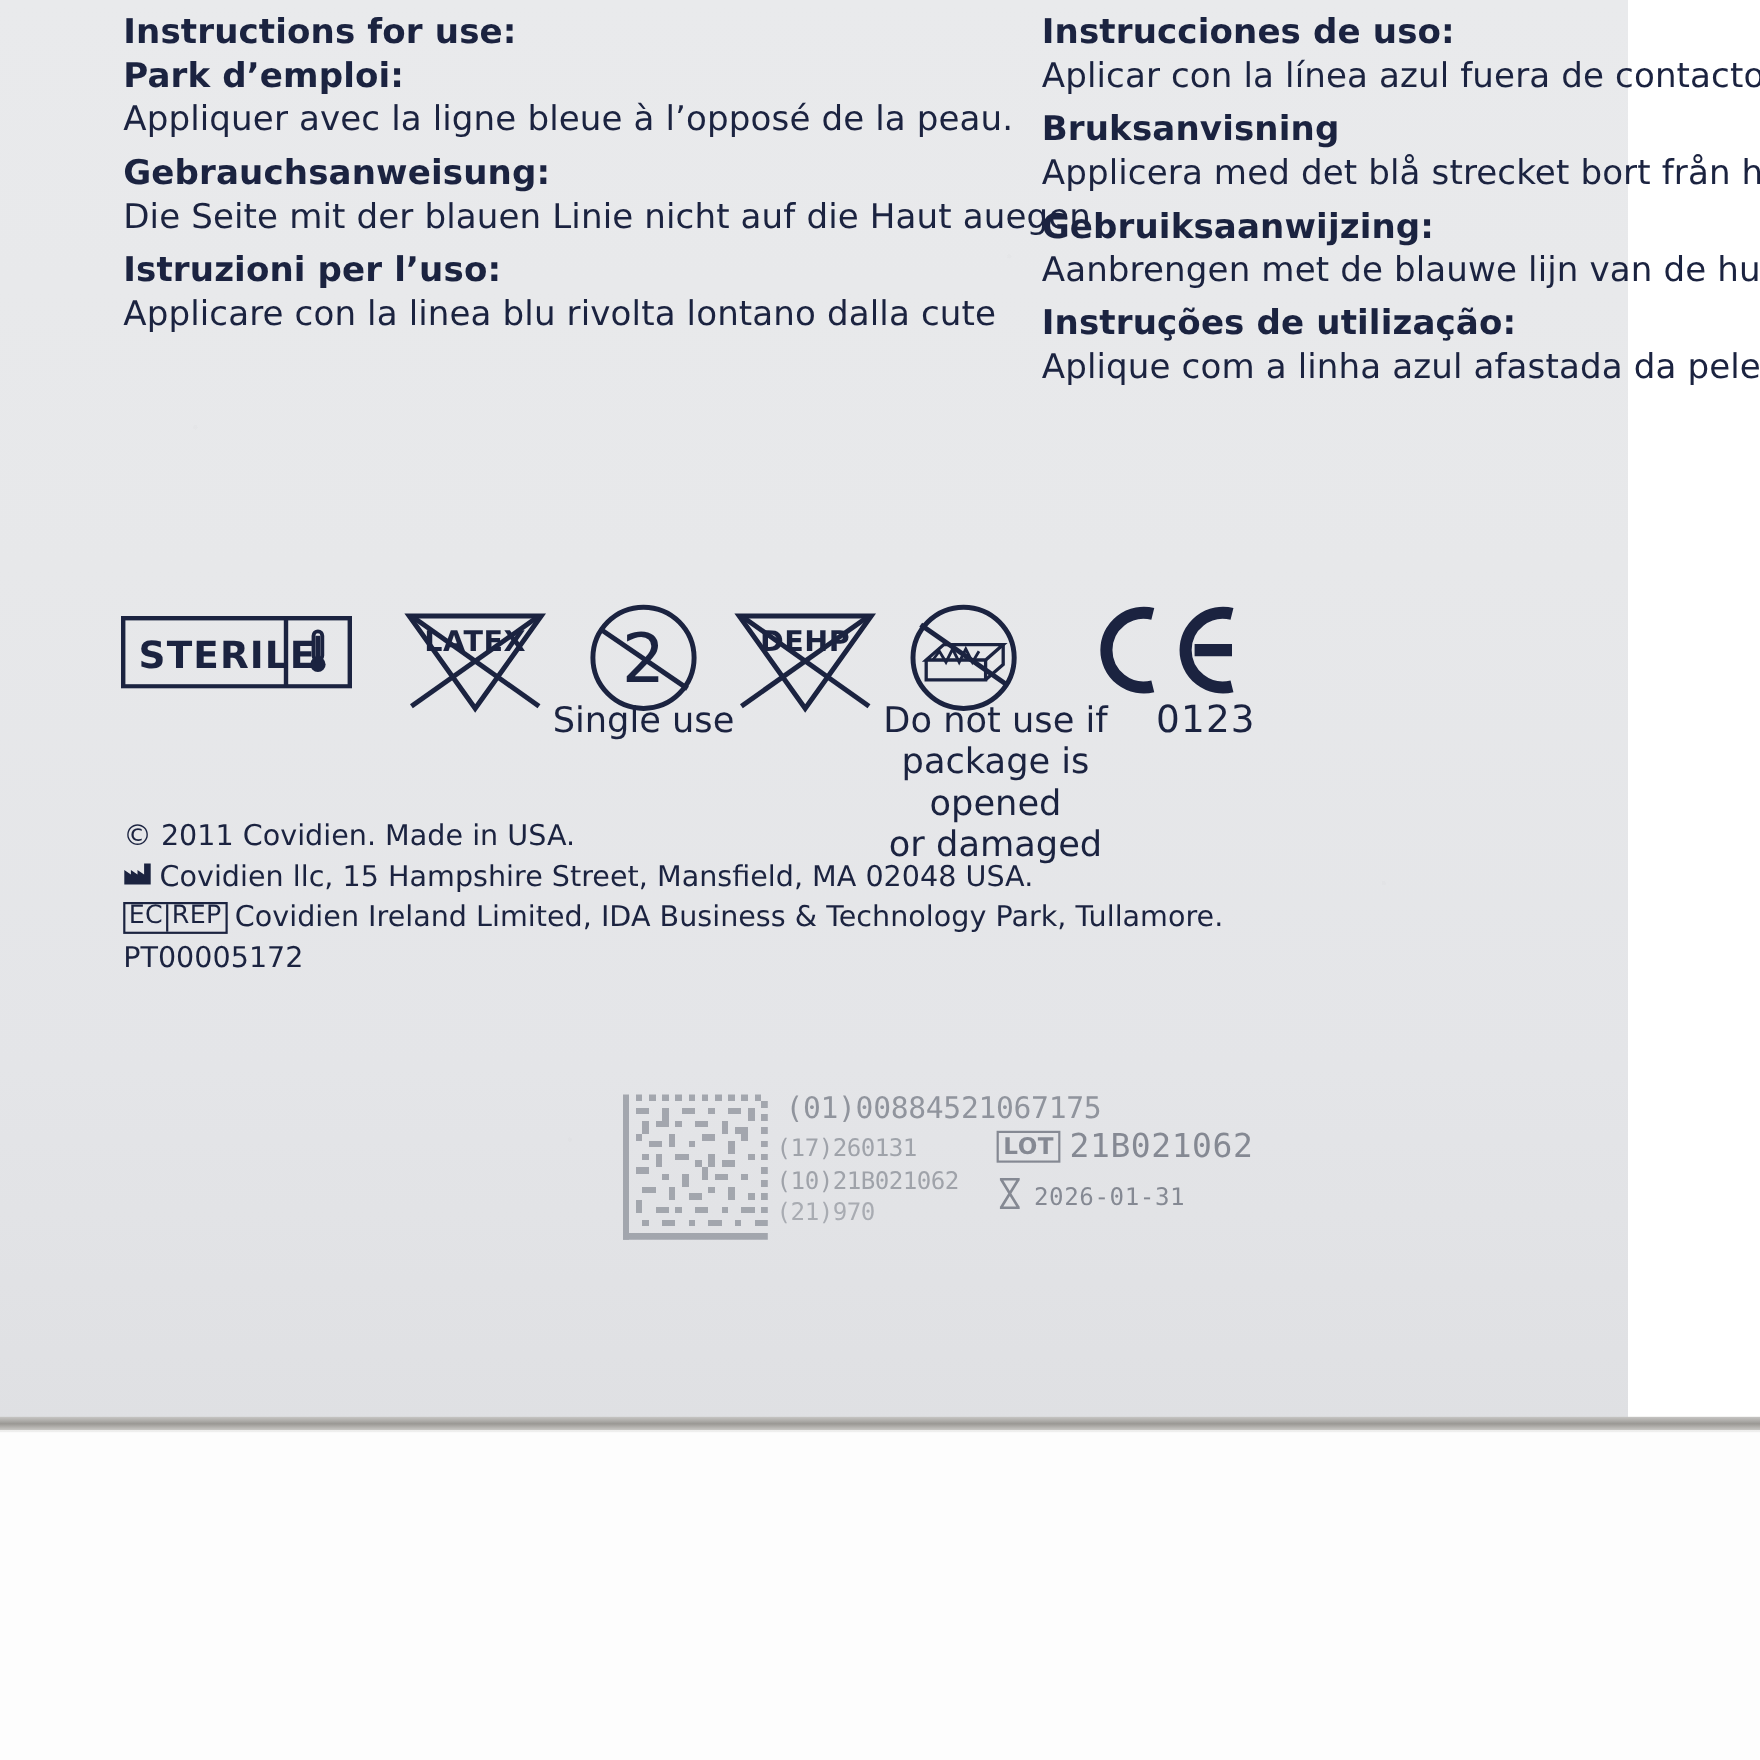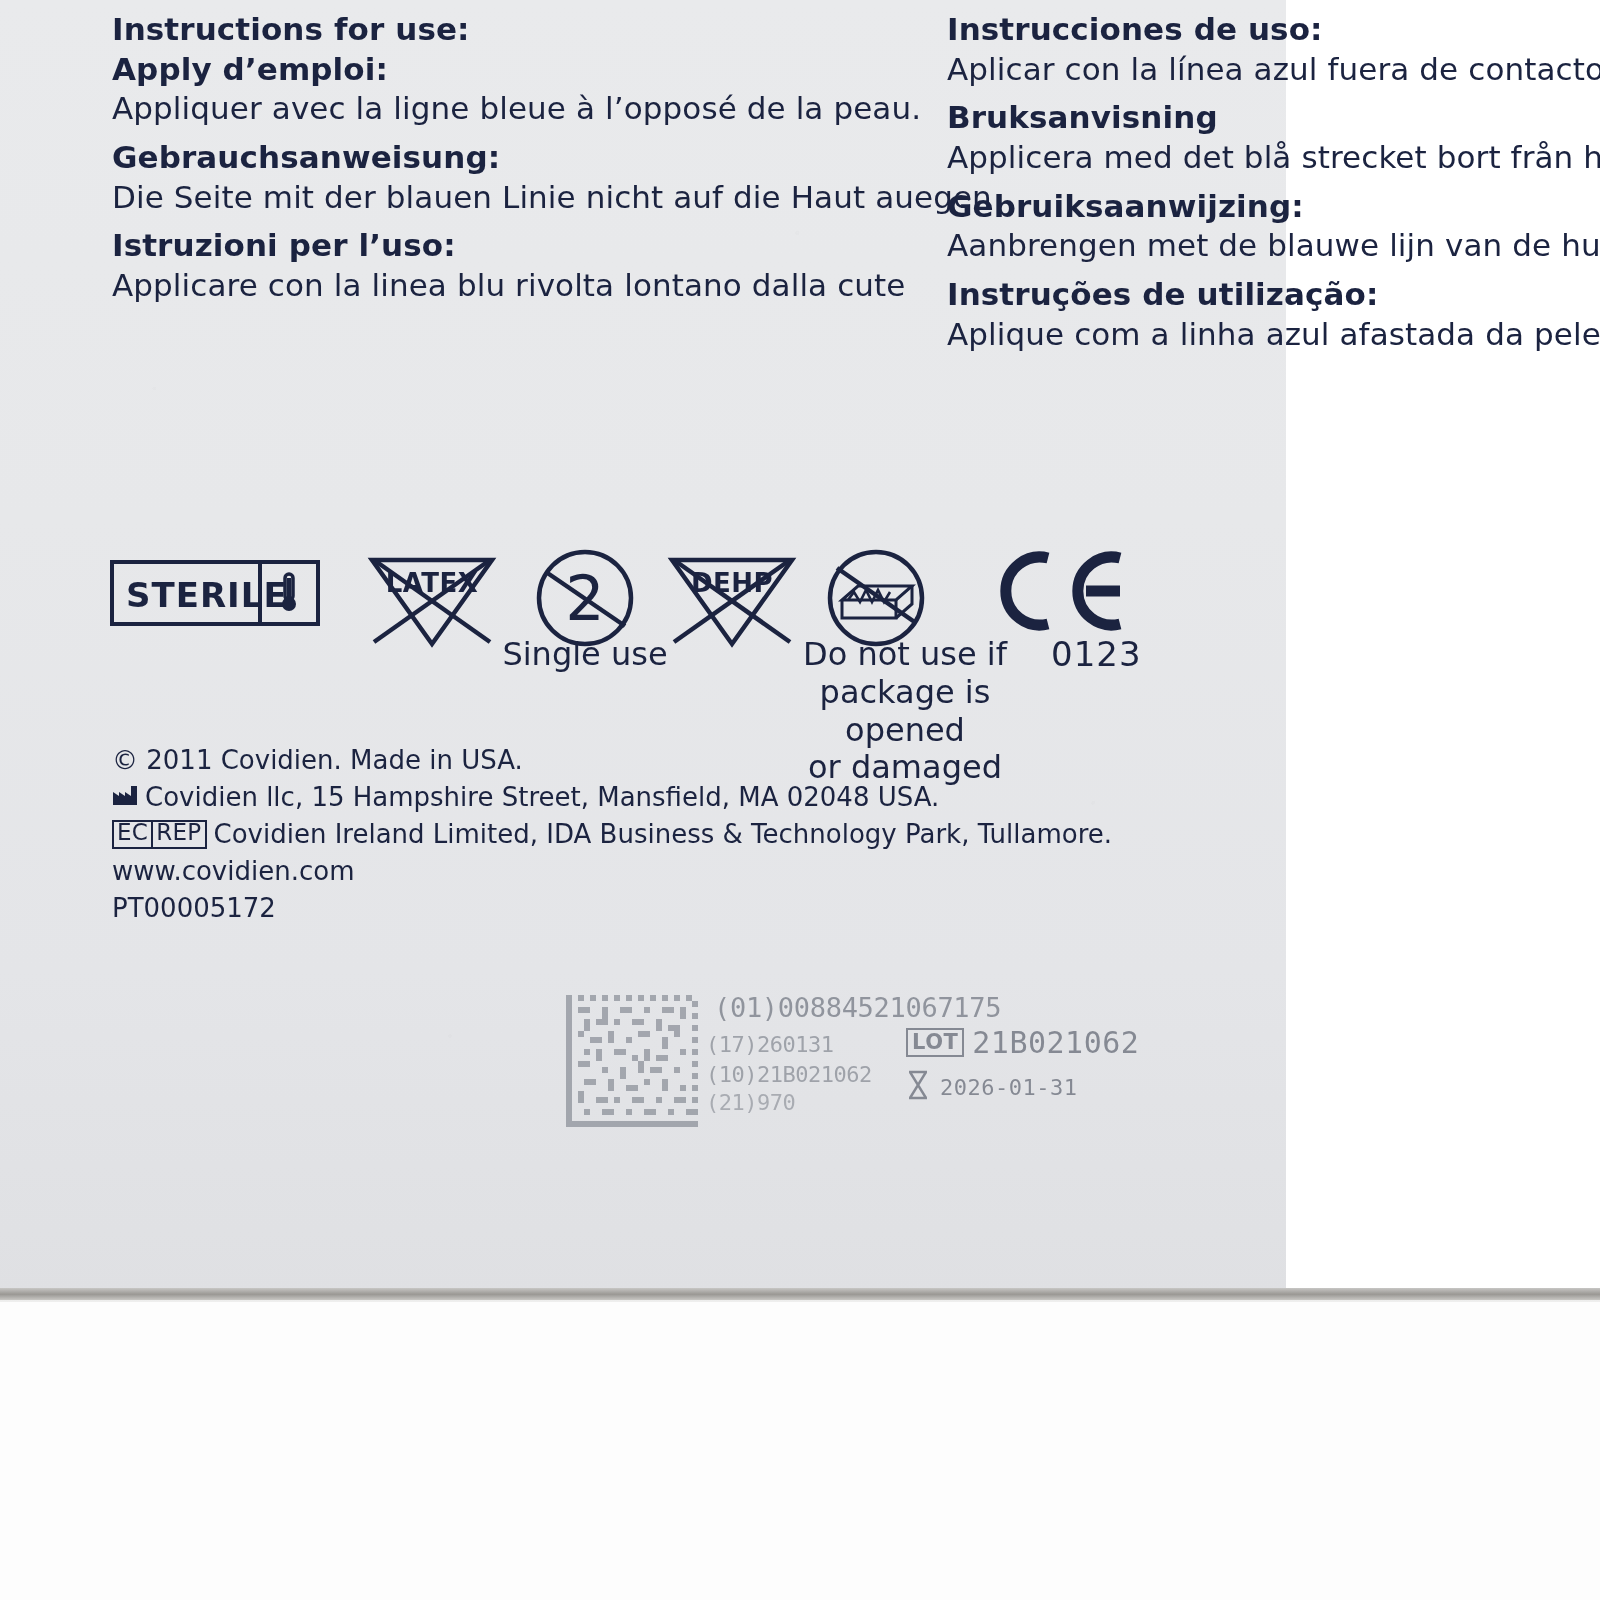--- a/index.html
+++ b/index.html
@@ -17,21 +17,21 @@
     position: relative;
     width: 1600px;
     height: 1600px;
     background: #ffffff;
   }
   
   .carton {
     position: absolute;
     left: 0;
     top: 0;
-    width: 1286px;
+    width: 1480px;
     height: 1295px;
     background: linear-gradient(180deg, #e9eaec 0%, #e7e8ea 40%, #e4e5e8 75%, #dfe0e3 100%);
   }
   .carton-edge {
     position: absolute;
     left: 0;
     top: 1288px;
     width: 1600px;
     height: 14px;
     background: linear-gradient(180deg, #c7c6c4 0%, #9a9894 45%, #d8d7d4 100%);
@@ -208,21 +208,21 @@
 </head>
 <body>
 
 <div id="page">
 
   <div class="carton">
     <div class="speckle"></div>
 
     <div class="ifu col-left">
       <div class="hdr">Instructions for use:</div>
-      <div class="hdr">Apply d’emploi:</div>
+      <div class="hdr">Park d’emploi:</div>
       <div class="body">Appliquer avec la ligne bleue à l’opposé de la peau.</div>
       <div class="hdr">Gebrauchsanweisung:</div>
       <div class="body">Die Seite mit der blauen Linie nicht auf die Haut auegen</div>
       <div class="hdr">Istruzioni per l’uso:</div>
       <div class="body">Applicare con la linea blu rivolta lontano dalla cute</div>
     </div>
 
     <div class="ifu col-right">
       <div class="hdr">Instrucciones de uso:</div>
       <div class="body">Aplicar con la línea azul fuera de contacto con</div>
@@ -314,23 +314,20 @@
           </svg>
         </span>
         <span>Covidien llc, 15 Hampshire Street, Mansfield, MA 02048 USA.</span>
       </div>
       <div class="row">
         <span class="ecrep-box">
           <span>EC</span>
           <span class="divider">REP</span>
         </span>
         <span>Covidien Ireland Limited, IDA Business &amp; Technology Park, Tullamore.</span>
-      </div>
-      <div class="row">
-        <span>www.covidien.com</span>
       </div>
       <div class="row">
         <span>PT00005172</span>
       </div>
     </div>
 
     <div class="codeblock">
       <svg class="dmx" viewBox="0 0 22 22" shape-rendering="crispEdges">
         <rect width="22" height="22" fill="none"></rect>
         <g fill="#6a707c">

